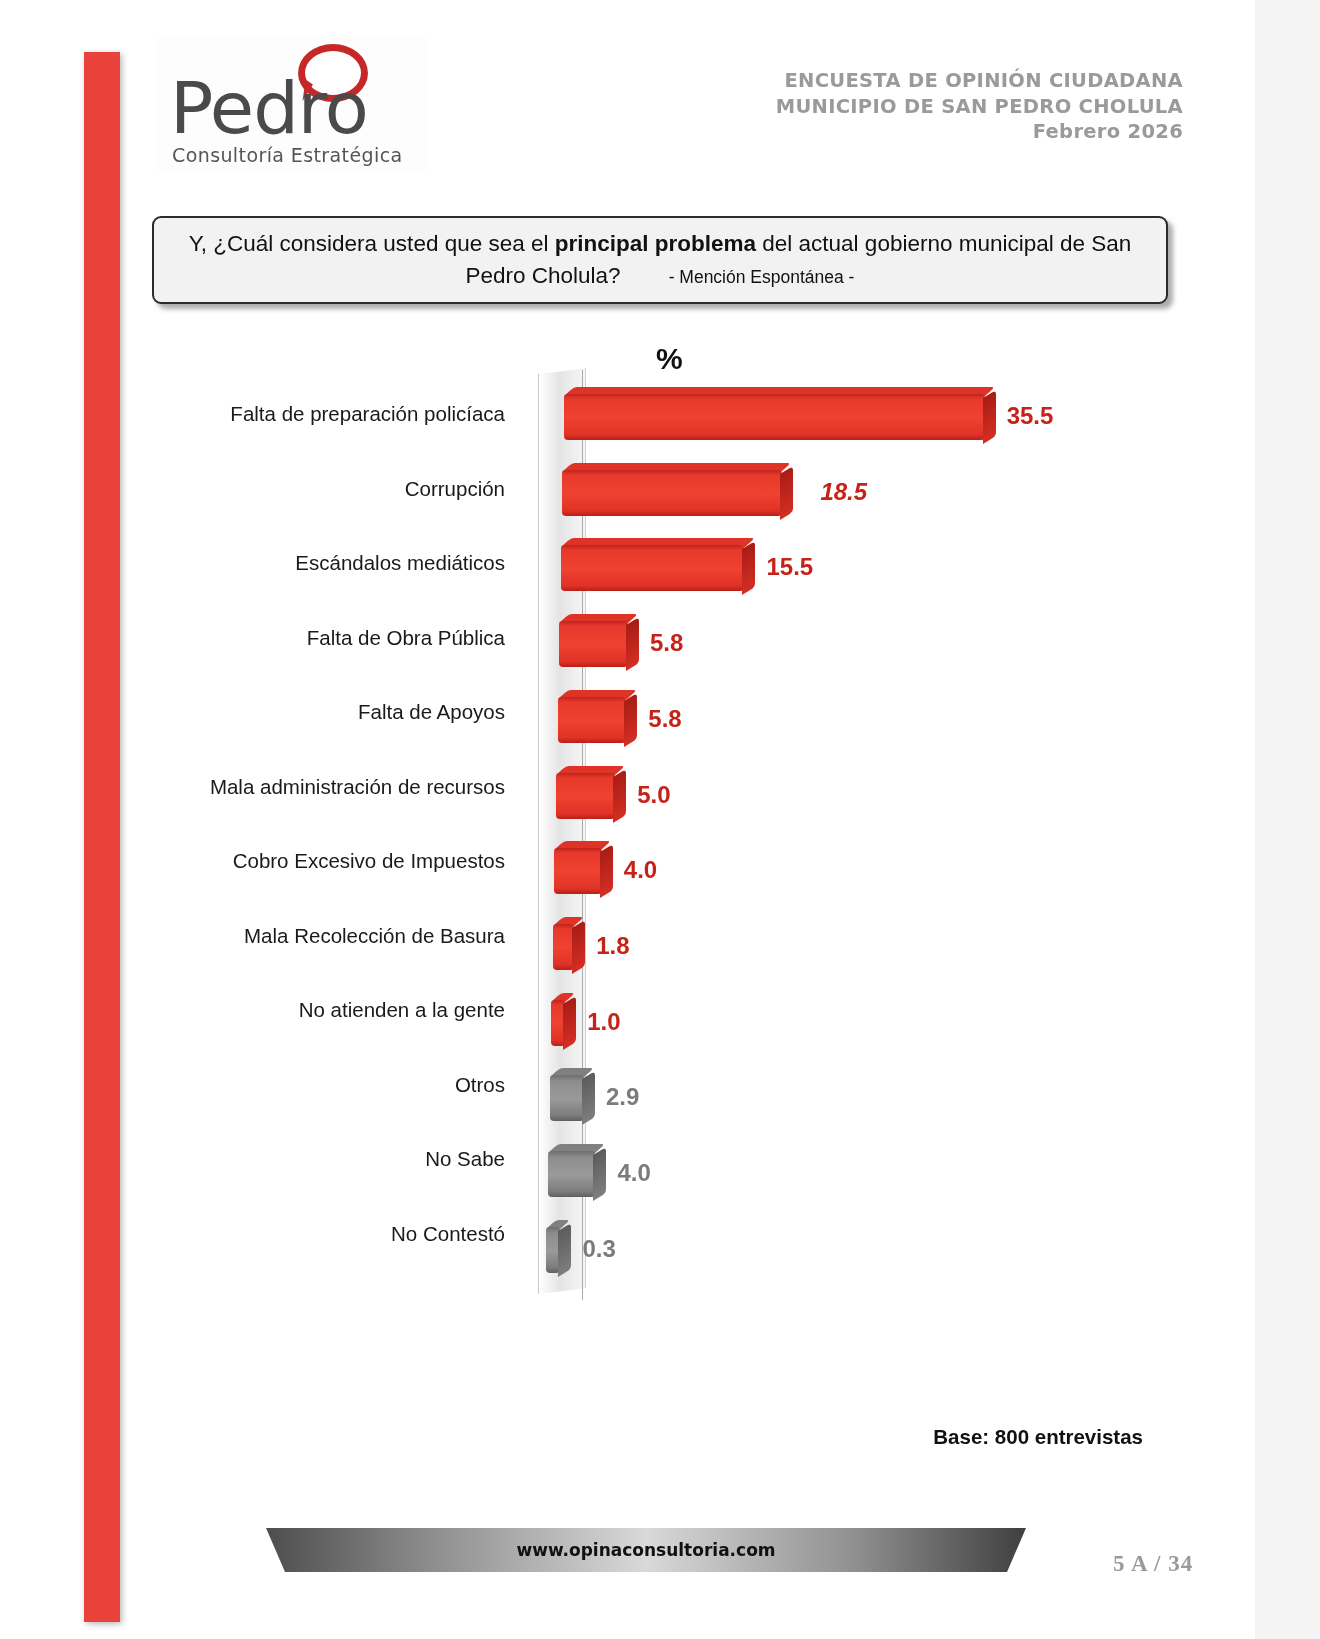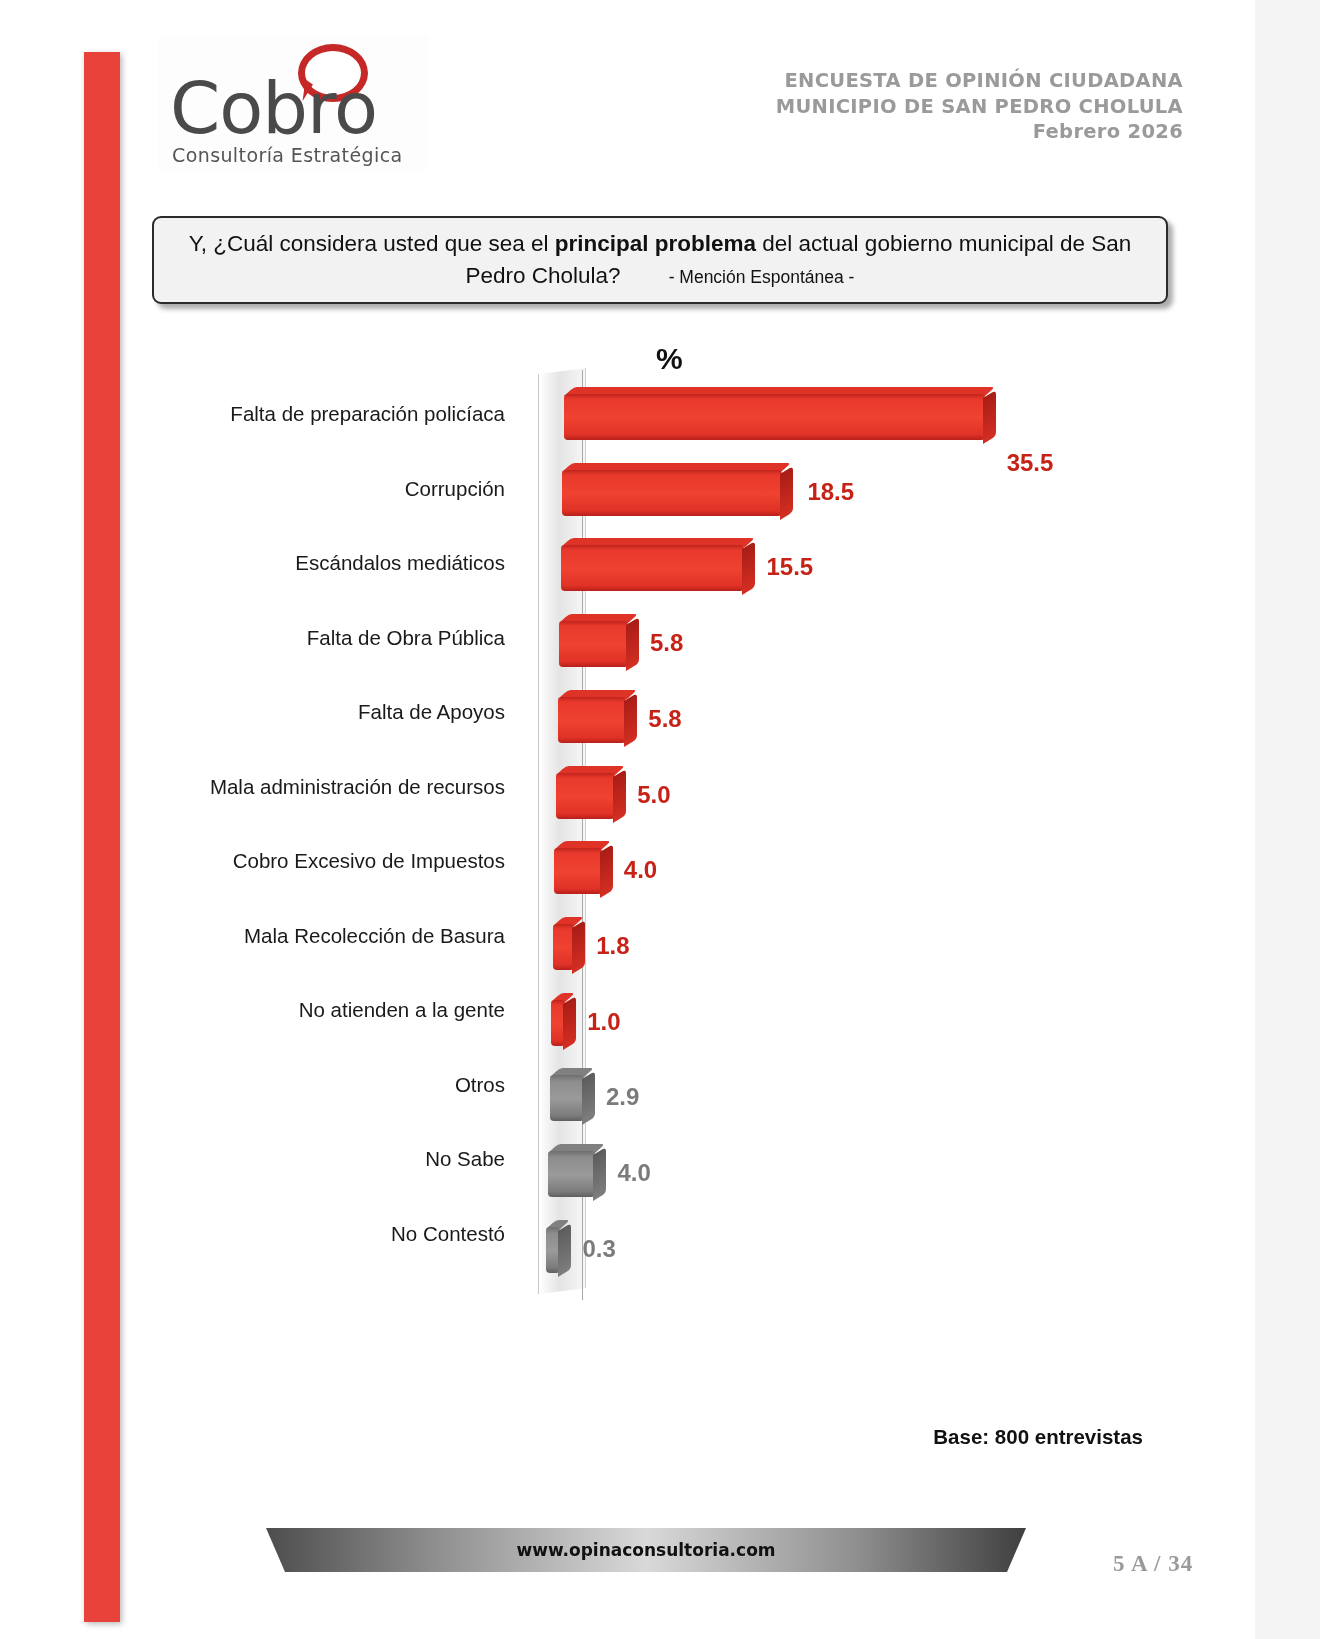--- a/index.html
+++ b/index.html
@@ -196,21 +196,21 @@
 </head>
 <body>
 
 <div id="page">
 
   <div id="accent-bar"></div>
 
   <div id="logo">
     <div id="logo-bubble"></div>
     <div id="logo-bubble-tail"></div>
-    <div id="logo-word">Cobro</div>
+    <div id="logo-word">Pedro</div>
     <div id="logo-sub">Consultoría Estratégica</div>
   </div>
 
   <div id="header-right">
     <div>ENCUESTA DE OPINIÓN CIUDADANA</div>
     <div>MUNICIPIO DE SAN PEDRO CHOLULA</div>
     <div>Febrero 2026</div>
   </div>
 
   <div id="question-box">
@@ -223,30 +223,30 @@
     <div id="pct-label">%</div>
     <div id="wall"></div>
     <div id="axis-line"></div>
     <div id="rows">
         <div class="row" style="top: 44px;">
           <div class="cat-label" style="top: 22px;">Falta de preparación policíaca</div>
           <div class="bar-wrap" style="left: 414px; top: 0px;">
             <div class="topface red" style="left: 5px; width: 420.675px;"></div>
             <div class="bar red" style="width: 420.675px;"></div>
             <div class="cap red" style="left: 418.675px;"></div>
-            <div class="val red" style="left: 442.675px; margin-top: 47px;">35.5</div>
+            <div class="val red" style="left: 442.675px;">35.5</div>
           </div>
         </div>
         <div class="row" style="top: 118.5px;">
           <div class="cat-label" style="top: 22px;">Corrupción</div>
           <div class="bar-wrap" style="left: 412.4px; top: 1.2px;">
             <div class="topface red" style="left: 5px; width: 219.225px;"></div>
             <div class="bar red" style="width: 219.225px;"></div>
             <div class="cap red" style="left: 217.225px;"></div>
-            <div class="val red" style="left: 245px;">18.5</div>
+            <div class="val red" style="left: 258px; font-style: italic;">18.5</div>
           </div>
         </div>
         <div class="row" style="top: 193px;">
           <div class="cat-label" style="top: 22px;">Escándalos mediáticos</div>
           <div class="bar-wrap" style="left: 410.8px; top: 2.4px;">
             <div class="topface red" style="left: 5px; width: 183.675px;"></div>
             <div class="bar red" style="width: 183.675px;"></div>
             <div class="cap red" style="left: 181.675px;"></div>
             <div class="val red" style="left: 205.675px;">15.5</div>
           </div>

